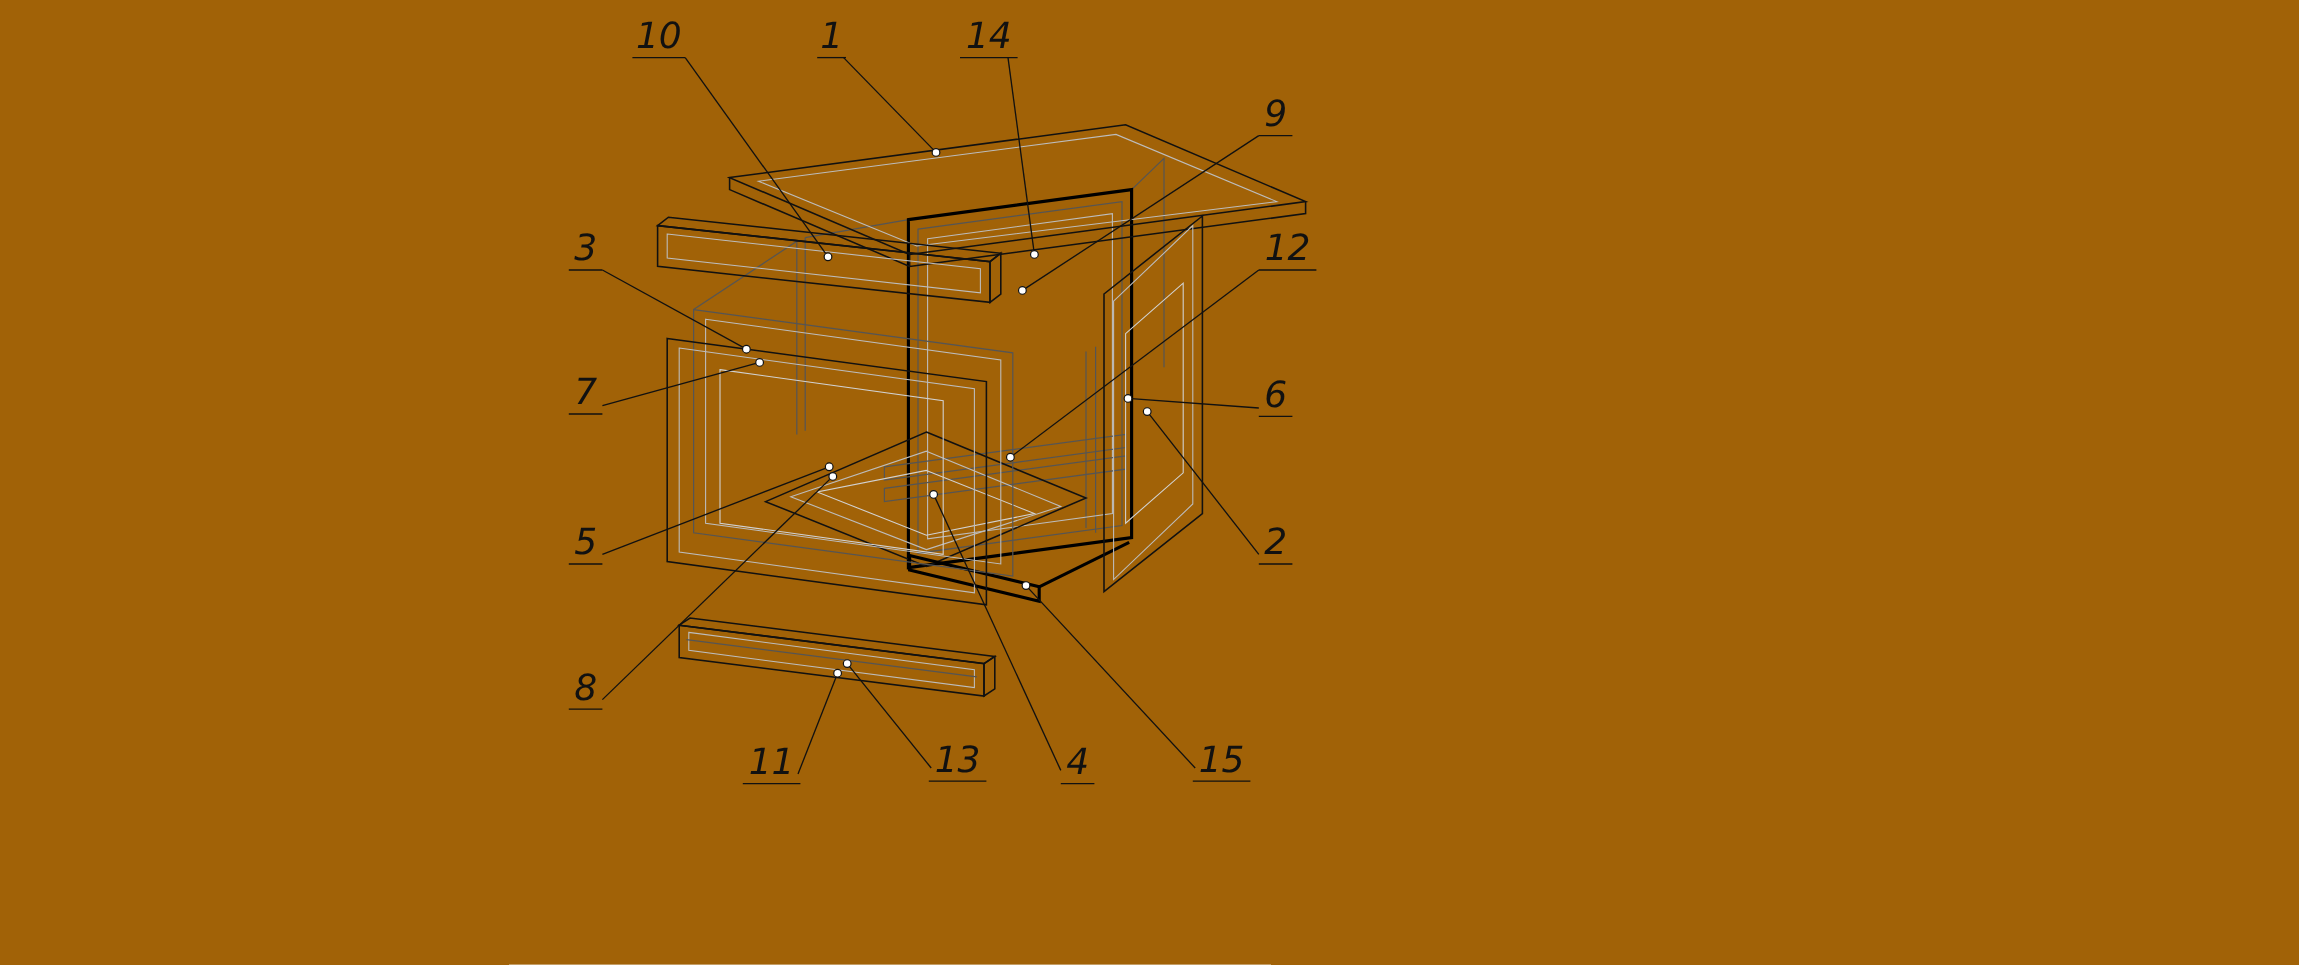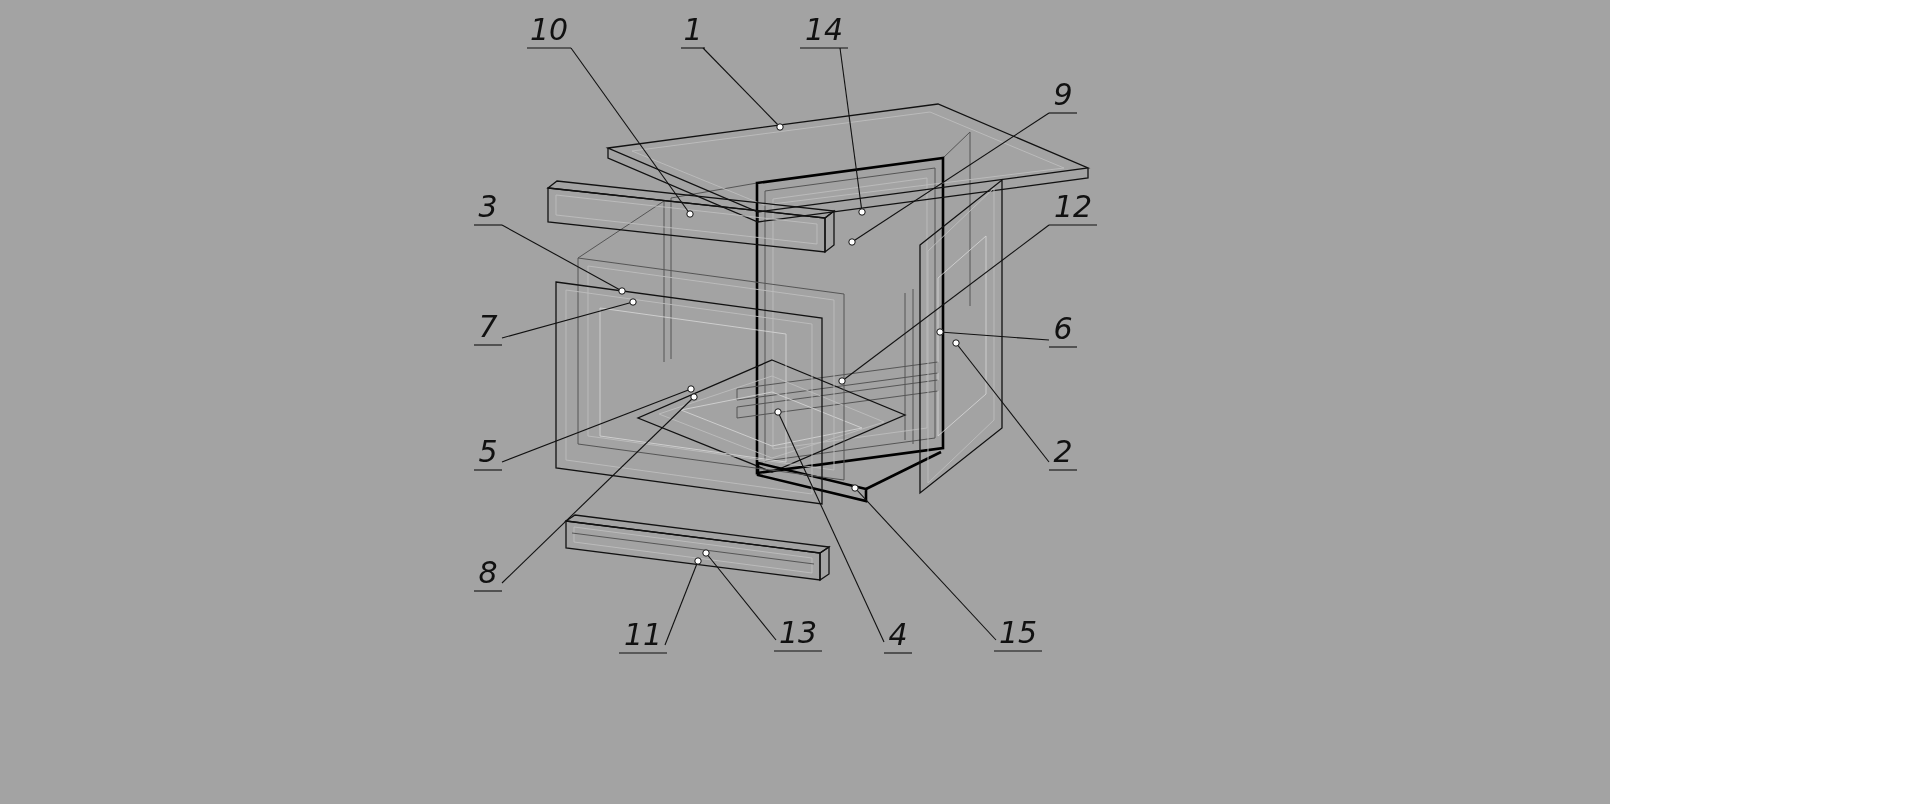--- a/index.html
+++ b/index.html
@@ -1,24 +1,24 @@
 <!DOCTYPE html>
 <html><head>
 <meta charset="utf-8">
 <style>
   html, body {
     margin: 0;
     padding: 0;
     background: #ffffff;
   }
   .stage {
-    width: 1610px;
+    width: 1916px;
     height: 804px;
     position: relative;
-    background: #a3a3a3;
+    background: #a16207;
     overflow: hidden;
   }
   svg { display: block; }
   .ref-label {
     font-family: "DejaVu Sans", "Liberation Sans", sans-serif;
     font-style: italic;
     font-size: 30px;
     fill: #111111;
   }
   .ln       { stroke: #111111; stroke-width: 1.3; fill: none; }

